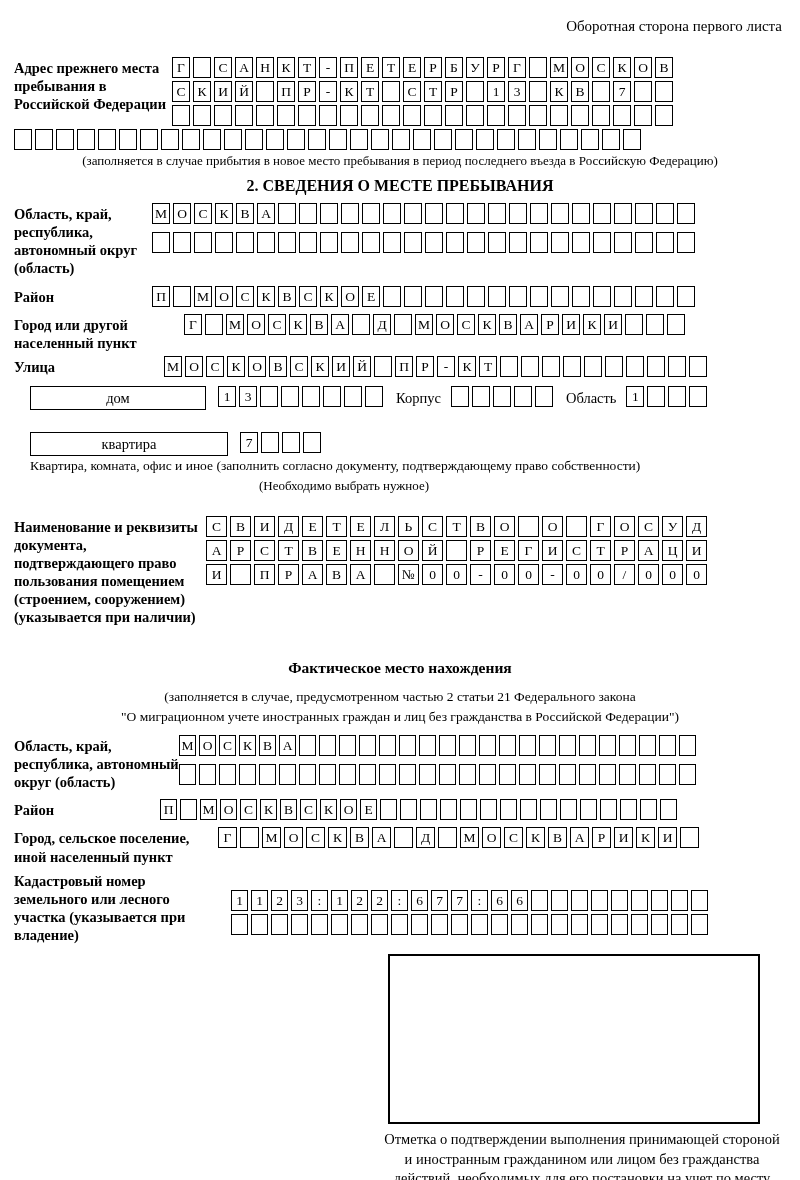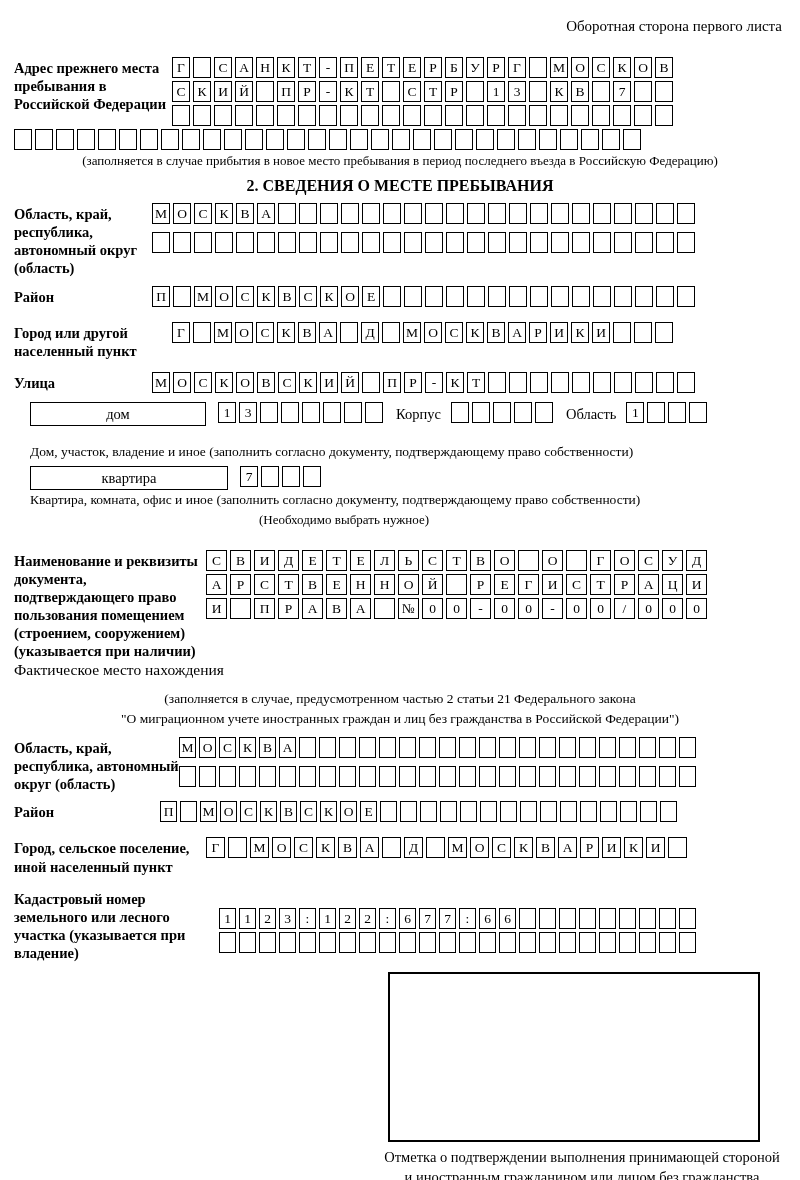--- a/index.html
+++ b/index.html
@@ -45,32 +45,32 @@
   .field-note { font-size: 13.5px; margin: 1px 0 4px 16px; }
 
   .stay-row { margin: 8px 0 0 16px; font-size: 15px; white-space: nowrap; }
   .checkbox {
     display: inline-block; width: 19px; height: 22px; border: 1.5px solid #000;
     text-align: center; line-height: 21px; font-size: 14px;
     vertical-align: middle; margin: 0 12px 0 10px; background: #fff;
   }
   .choose-note { font-size: 13px; margin: 2px 0 16px 245px; }
 
-  .actual-title { text-align: left; font-weight: normal; font-size: 15.5px; margin: 0 0 10px 0; }
+  .actual-title { text-align: center; font-weight: bold; font-size: 15.5px; margin: 32px 0 10px 0; }
   .actual-note { text-align: center; font-size: 13.5px; line-height: 1.5; }
 
   .stamp-box {
     margin: 10px 0 0 374px; width: 372px; height: 170px;
     border: 2px solid #000; background: #fff;
   }
   .stamp-caption {
     margin: 6px 0 0 368px; width: 400px;
     text-align: center; font-size: 14.5px; line-height: 1.35;
   }
-  .mt4 { margin-top: 12px; } .mt6 { margin-top: 22px; } .mt8 { margin-top: 8px; }
+  .mt4 { margin-top: 4px; gap: 12px; } .mt6 { margin-top: 22px; } .mt8 { margin-top: 8px; }
 </style>
 </head>
 <body>
 
 <div class="page">
 
   <div class="header-note">Оборотная сторона первого листа</div>
 
   <div class="frow">
     <div class="flabel w158">Адрес прежнего места пребывания в Российской Федерации</div>
@@ -109,21 +109,20 @@
   </div>
 
   <div class="house-row">
     <span class="inline-box" style="width:176px">дом</span>
     <span class="cells" style="display:inline-block"><span class="cell">1</span><span class="cell">3</span><span class="cell"></span><span class="cell"></span><span class="cell"></span><span class="cell"></span><span class="cell"></span><span class="cell"></span></span>
     <span class="inline-label">Корпус</span>
     <span class="cells" style="display:inline-block"><span class="cell"></span><span class="cell"></span><span class="cell"></span><span class="cell"></span><span class="cell"></span></span>
     <span class="inline-label">Область</span>
     <span class="cells" style="display:inline-block"><span class="cell">1</span><span class="cell"></span><span class="cell"></span><span class="cell"></span></span>
   </div>
-  <div class="field-note">Дом, участок, владение и иное (заполнить согласно документу, подтверждающему право собственности)</div>
 
   <div class="apt-row">
     <span class="inline-box" style="width:198px">квартира</span>
     <span class="cells" style="display:inline-block"><span class="cell">7</span><span class="cell"></span><span class="cell"></span><span class="cell"></span></span>
   </div>
   <div class="field-note">Квартира, комната, офис и иное (заполнить согласно документу, подтверждающему право собственности)</div>
 
   <div class="choose-note">(Необходимо выбрать нужное)</div>
 
   <div class="frow mt6">

